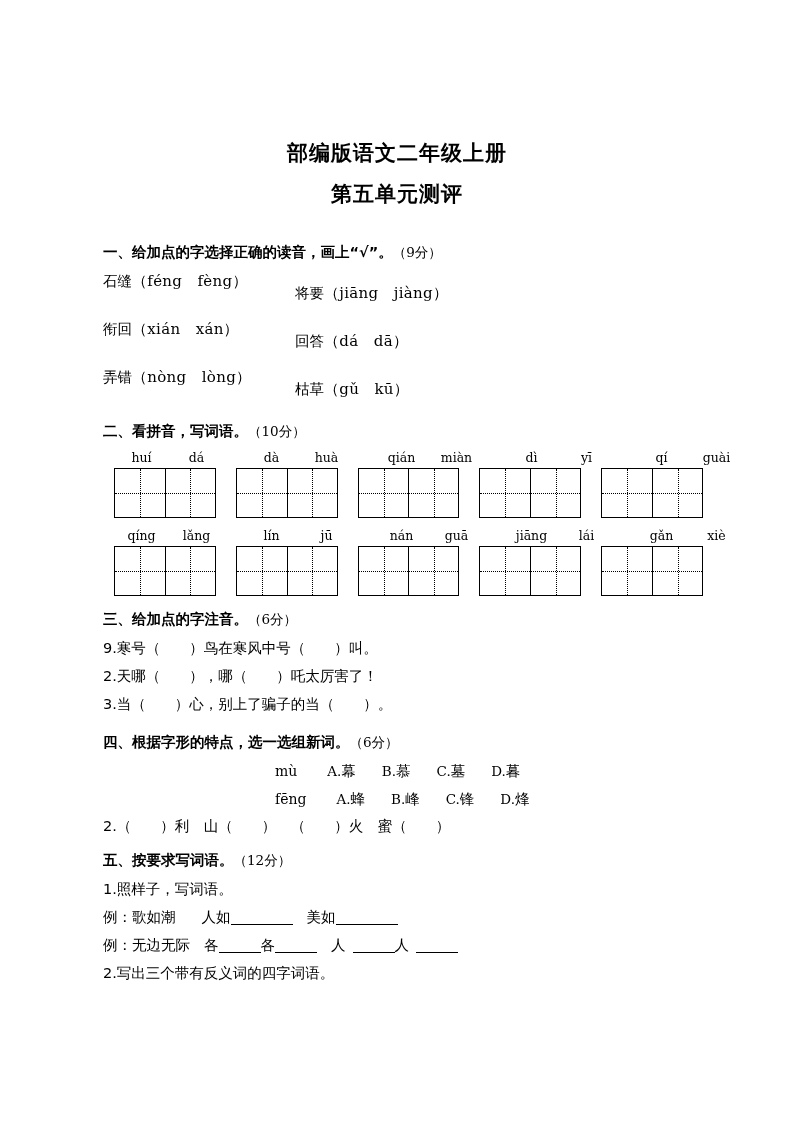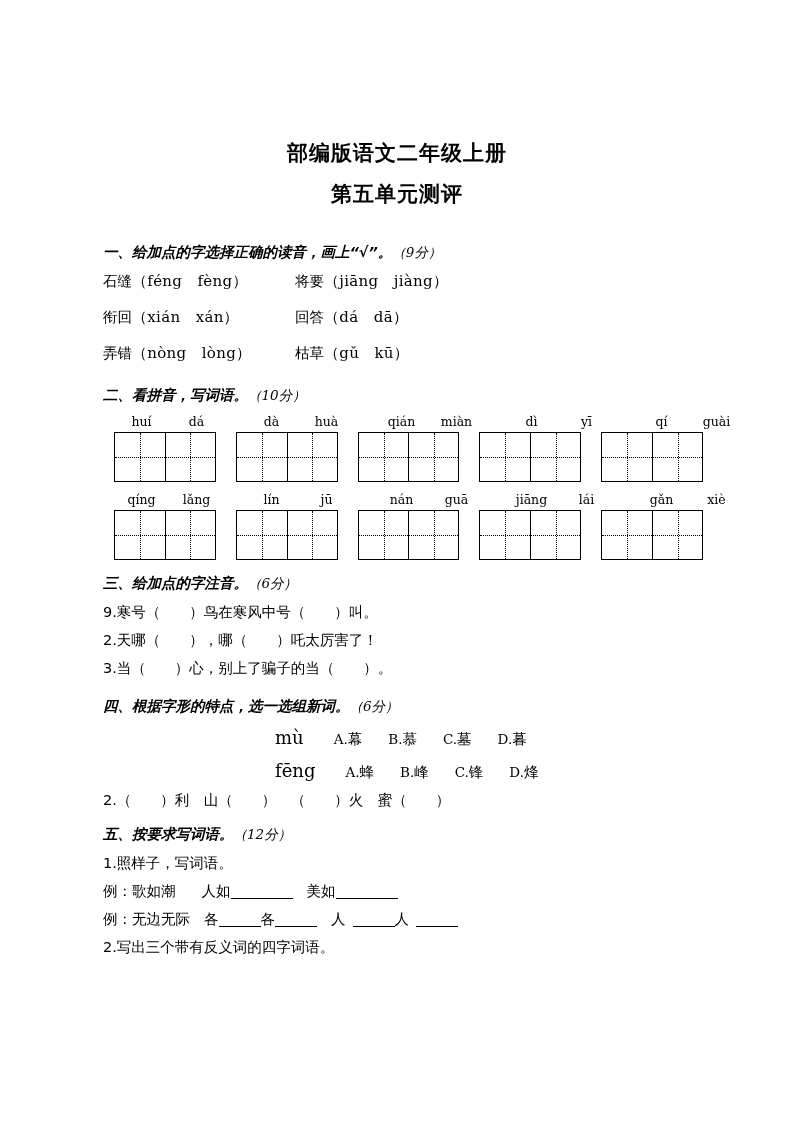--- a/index.html
+++ b/index.html
@@ -42,21 +42,20 @@
     top: 226px;
     width: 600px;
   }
 
   .sec-heading {
     font-size: 14.5px;
     font-weight: bold;
     margin: 0 0 9px 0;
     line-height: 1.4;
     white-space: nowrap;
-    font-style: italic;
   }
   .sec-heading .score {
     font-weight: normal;
     font-family: "DejaVu Serif", "Liberation Serif", serif;
     font-size: 13.5px;
   }
 
   .line {
     font-size: 14.5px;
     line-height: 1.45;
@@ -65,21 +64,21 @@
   }
   .py {
     font-family: "DejaVu Serif", "Liberation Serif", serif;
     font-size: 15px;
     letter-spacing: 0.3px;
   }
 
   
   .q1-row { display: flex; margin-bottom: 7px; }
   .q1-col-a { width: 192px; flex: none; }
-  .q1-col-b { flex: none; }
+  .q1-col-b { flex: none; margin-top: 12px; }
 
   
   .grid-block { margin: 3px 0 10px 11px; }
   .py-row {
     display: flex;
     margin-bottom: 3px;
   }
   .py-group {
     display: flex;
     width: 110px;
@@ -133,21 +132,21 @@
   
   .opt-row {
     font-size: 14.5px;
     margin: 0 0 6px 0;
     padding-left: 172px;
     white-space: nowrap;
     line-height: 1.45;
   }
   .opt-row .pinyin-lead {
     font-family: "DejaVu Serif", "Liberation Serif", serif;
-    font-size: 18px;
+    font-size: 14px;
     margin-right: 30px;
   }
   .opt {
     margin-right: 26px;
     font-size: 14.5px;
     margin-top: 37px;
   }
   .opt .lab {
     font-family: "DejaVu Serif", "Liberation Serif", serif;
     font-size: 13.5px;

